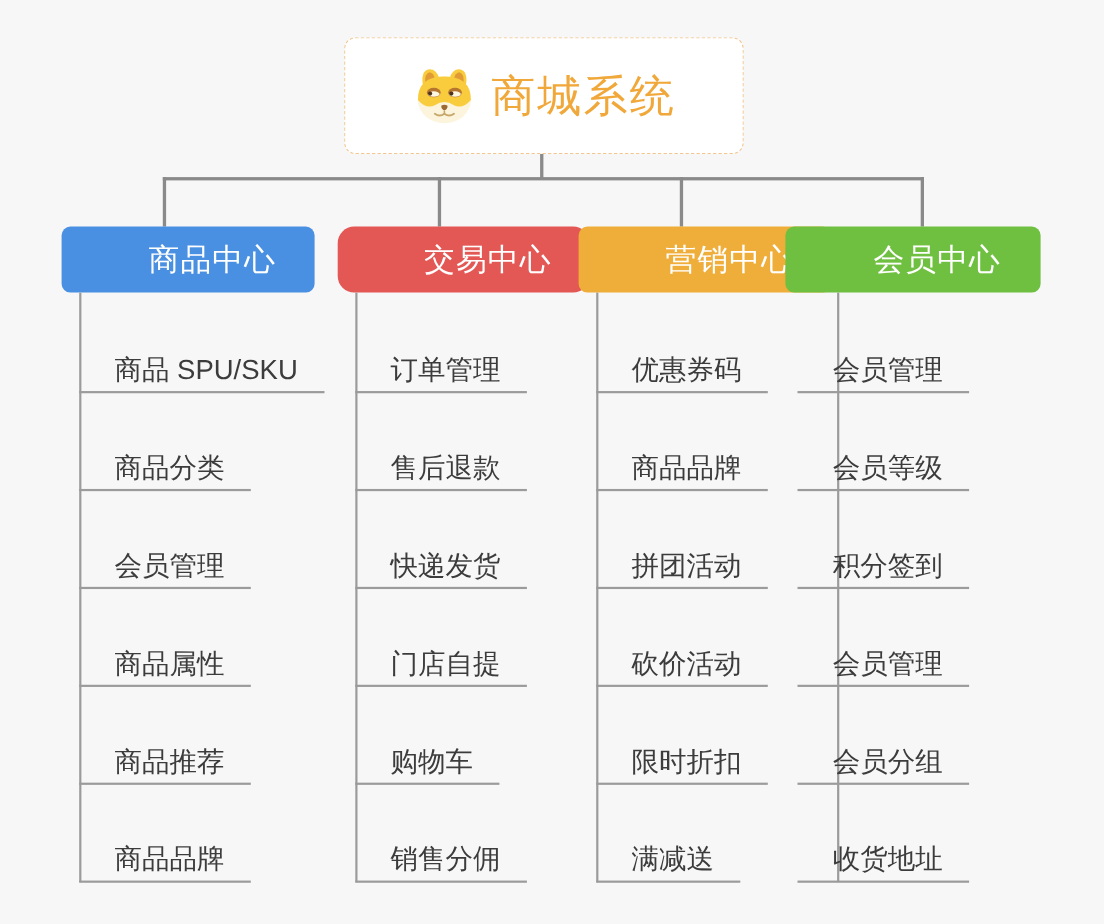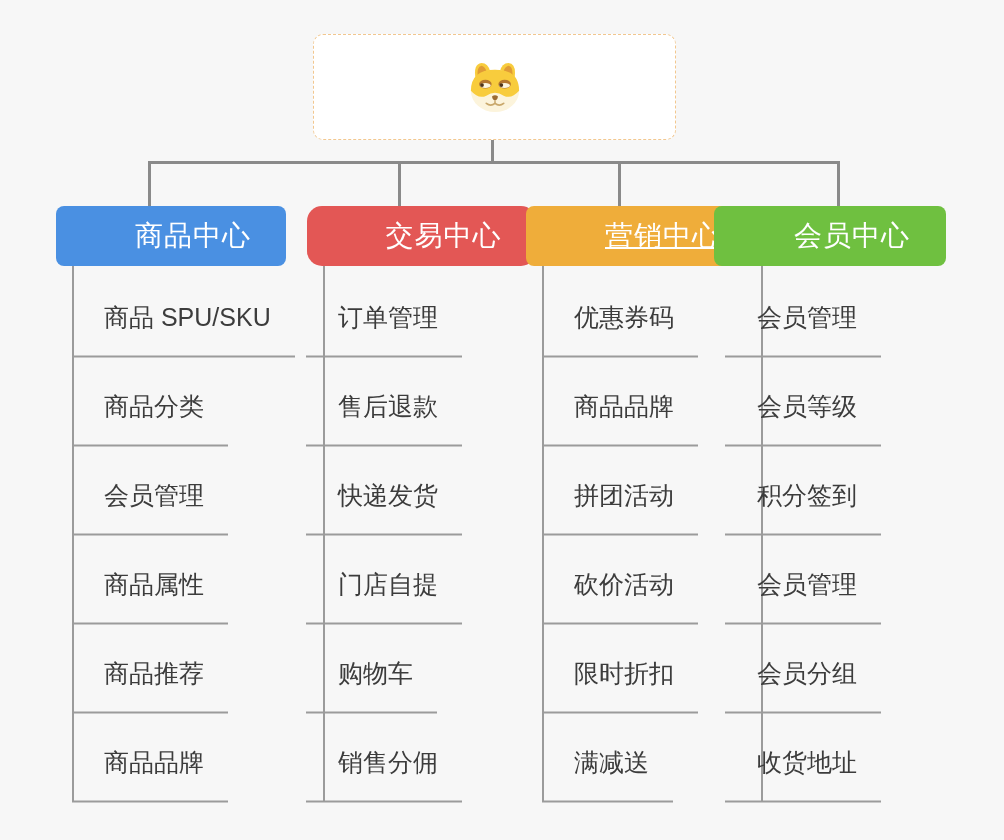--- a/index.html
+++ b/index.html
@@ -23,33 +23,33 @@
   .drop{top:161px;width:3px;height:45px;}
   .drop.d0{left:148px}.drop.d1{left:398px}.drop.d2{left:618px}.drop.d3{left:837px}
   
   .branch{
     position:absolute;top:206px;height:60px;border-radius:8px;
     display:flex;align-items:center;justify-content:center;
     color:#fff;font-size:28px;letter-spacing:1px;cursor:pointer;padding-left:44px;
   }
   .branch.b0{left:56px;width:186px;background:#4A90E2;}
   .branch.b1{left:307px;width:185px;background:#E35755;border-radius:15px;}
-  .branch.b2{left:526px;width:186px;background:#EFAD3A;text-decoration:underline;}
+  .branch.b2{left:526px;width:186px;background:#EFAD3A;}
   .branch.b3{left:714px;width:188px;background:#6FC040;}
   
   .vline{position:absolute;top:266px;width:2px;height:536px;background:#9B9B9B;}
   .vline.v0{left:72px}.vline.v1{left:323px}.vline.v2{left:542px}.vline.v3{left:761px}
   
   .leaf{
     position:absolute;transform:translateY(-100%);
-    padding:0 24px 22px 32px;white-space:nowrap;
+    padding:0 24px 2px 32px;white-space:nowrap;
     border-bottom:2px solid #9B9B9B;
     font-size:25px;line-height:1.3;color:#3C3C3C;cursor:pointer;
   }
-  .leaf.c0{left:72px}.leaf.c1{left:306px}.leaf.c2{left:542px}.leaf.c3{left:725px}
+  .leaf.c0{left:72px}.leaf.c1{left:323px}.leaf.c2{left:542px}.leaf.c3{left:725px}
   .leaf.r0{top:357px}.leaf.r1{top:446px}.leaf.r2{top:535px}
   .leaf.r3{top:624px}.leaf.r4{top:713px}.leaf.r5{top:802px}
   .doge{width:58px;height:54px;flex:0 0 auto;}
 </style>
 </head>
 <body>
 
 <div class="root">
   <svg class="doge" viewBox="0 0 60 56" aria-hidden="true">
     <path d="M10,20 Q7,4 16,3 Q23,3 25,12 Z" fill="#F8CC3D"></path>
@@ -61,20 +61,21 @@
     <ellipse cx="20" cy="25" rx="6.5" ry="4.5" fill="#B5762F"></ellipse>
     <ellipse cx="20" cy="26.5" rx="5.5" ry="2.6" fill="#FDF6E0"></ellipse>
     <circle cx="16.5" cy="26" r="2" fill="#4E331A"></circle>
     <ellipse cx="40" cy="25" rx="6.5" ry="4.5" fill="#B5762F"></ellipse>
     <ellipse cx="40" cy="26.5" rx="5.5" ry="2.6" fill="#FDF6E0"></ellipse>
     <circle cx="36.5" cy="26" r="2" fill="#4E331A"></circle>
     <path d="M27,37.5 Q30,35.5 33,37.5 Q33,41 30,42 Q27,41 27,37.5 Z" fill="#9C6B33"></path>
     <path d="M30,42 L30,45" stroke="#C9A86B" stroke-width="1.5" fill="none"></path>
     <path d="M21,45 Q25.5,48.5 30,45 Q34.5,48.5 39,45" stroke="#C9A86B" stroke-width="1.8" fill="none" stroke-linecap="round"></path>
   </svg>
+  <span class="label">商城系统</span>
 </div>
 
 <div class="line stub"></div>
 <div class="line hbar"></div>
 <div class="line drop d0"></div>
 <div class="line drop d1"></div>
 <div class="line drop d2"></div>
 <div class="line drop d3"></div>
 
 <div class="branch b0">商品中心</div>

